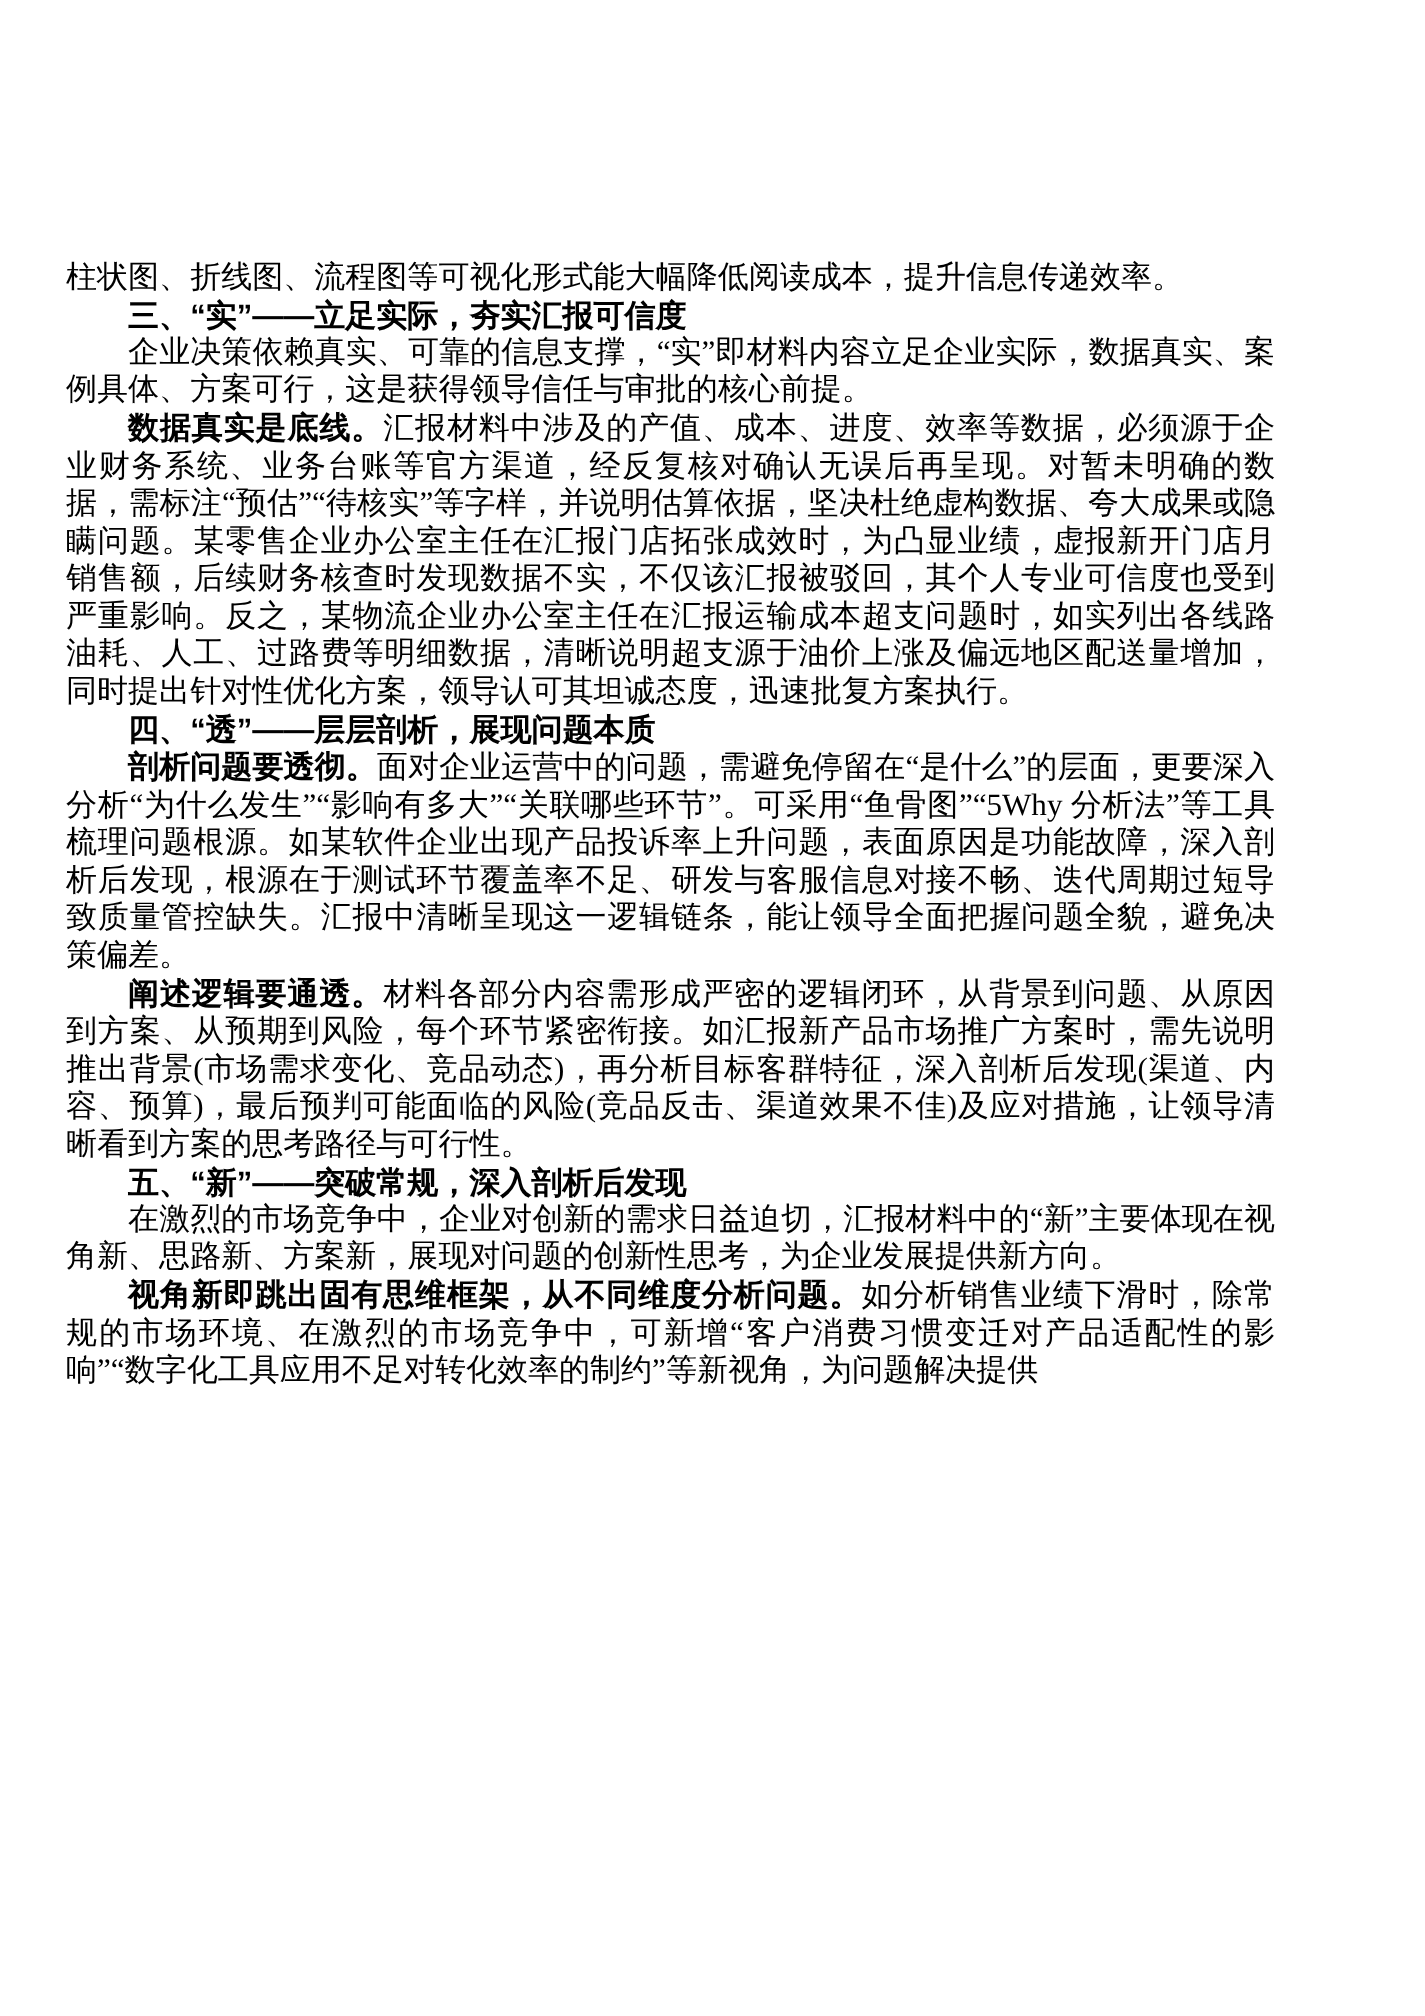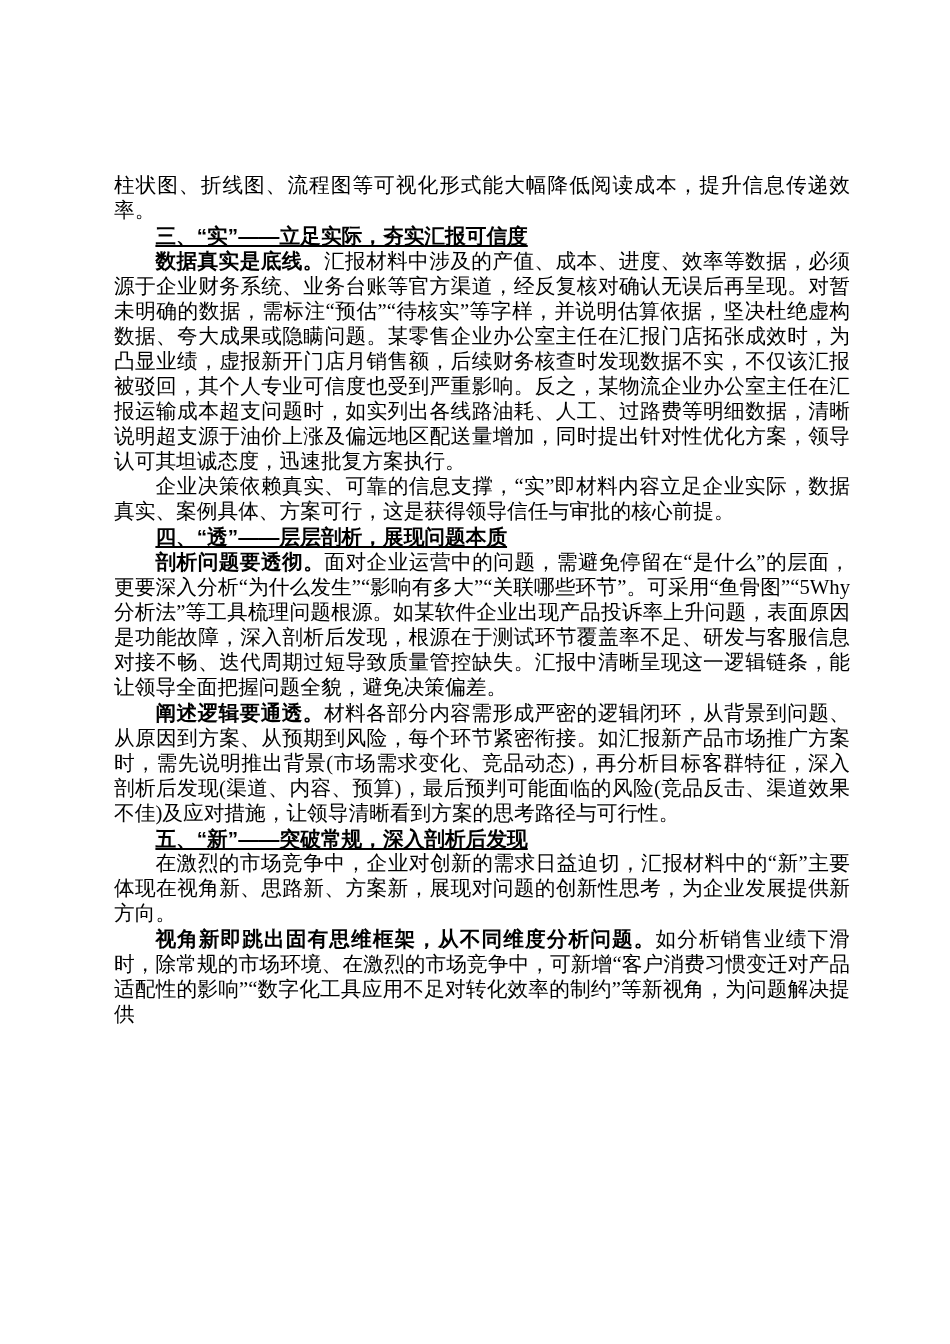--- a/index.html
+++ b/index.html
@@ -10,21 +10,21 @@
   body {
     width: 950px;
     height: 1344px;
     overflow: hidden;
   }
   .page {
     box-sizing: border-box;
     width: 950px;
     height: 1078px;
     background: #ffffff;
-    padding: 173px 100px 0 114px;
+    padding: 173px 100px 0 44px;
   }
   .doc-body {
     font-family: "Liberation Serif", "DejaVu Serif", serif;
     font-size: 20.7px;
     line-height: 25px;
     color: #000000;
     text-align: justify;
     text-justify: inter-ideograph;
     word-break: break-all;
   }
@@ -32,36 +32,35 @@
     margin: 0;
     padding: 0;
   }
   p.indent {
     text-indent: 2em;
   }
   p.heading {
     font-weight: bold;
     font-family: "Liberation Sans", "DejaVu Sans", sans-serif;
     text-indent: 2em;
-    text-decoration: underline;
   }
   span.b {
     font-weight: bold;
     font-family: "Liberation Sans", "DejaVu Sans", sans-serif;
   }
 </style>
 </head>
 <body>
 
 <div class="page">
   <div class="doc-body">
       <p class="para"><span>柱状图、折线图、流程图等可视化形式能大幅降低阅读成本，提升信息传递效率。</span></p>
       <p class="heading indent"><span class="b">三、“实”——立足实际，夯实汇报可信度</span></p>
+      <p class="para indent"><span>企业决策依赖真实、可靠的信息支撑，“实”即材料内容立足企业实际，数据真实、案例具体、方案可行，这是获得领导信任与审批的核心前提。</span></p>
       <p class="para indent"><span class="b">数据真实是底线。</span><span>汇报材料中涉及的产值、成本、进度、效率等数据，必须源于企业财务系统、业务台账等官方渠道，经反复核对确认无误后再呈现。对暂未明确的数据，需标注“预估”“待核实”等字样，并说明估算依据，坚决杜绝虚构数据、夸大成果或隐瞒问题。某零售企业办公室主任在汇报门店拓张成效时，为凸显业绩，虚报新开门店月销售额，后续财务核查时发现数据不实，不仅该汇报被驳回，其个人专业可信度也受到严重影响。反之，某物流企业办公室主任在汇报运输成本超支问题时，如实列出各线路油耗、人工、过路费等明细数据，清晰说明超支源于油价上涨及偏远地区配送量增加，同时提出针对性优化方案，领导认可其坦诚态度，迅速批复方案执行。</span></p>
-      <p class="para indent"><span>企业决策依赖真实、可靠的信息支撑，“实”即材料内容立足企业实际，数据真实、案例具体、方案可行，这是获得领导信任与审批的核心前提。</span></p>
       <p class="heading indent"><span class="b">四、“透”——层层剖析，展现问题本质</span></p>
       <p class="para indent"><span class="b">剖析问题要透彻。</span><span>面对企业运营中的问题，需避免停留在“是什么”的层面，更要深入分析“为什么发生”“影响有多大”“关联哪些环节”。可采用“鱼骨图”“5Why 分析法”等工具梳理问题根源。如某软件企业出现产品投诉率上升问题，表面原因是功能故障，深入剖析后发现，根源在于测试环节覆盖率不足、研发与客服信息对接不畅、迭代周期过短导致质量管控缺失。汇报中清晰呈现这一逻辑链条，能让领导全面把握问题全貌，避免决策偏差。</span></p>
       <p class="para indent"><span class="b">阐述逻辑要通透。</span><span>材料各部分内容需形成严密的逻辑闭环，从背景到问题、从原因到方案、从预期到风险，每个环节紧密衔接。如汇报新产品市场推广方案时，需先说明推出背景(市场需求变化、竞品动态)，再分析目标客群特征，深入剖析后发现(渠道、内容、预算)，最后预判可能面临的风险(竞品反击、渠道效果不佳)及应对措施，让领导清晰看到方案的思考路径与可行性。</span></p>
       <p class="heading indent"><span class="b">五、“新”——突破常规，深入剖析后发现</span></p>
       <p class="para indent"><span>在激烈的市场竞争中，企业对创新的需求日益迫切，汇报材料中的“新”主要体现在视角新、思路新、方案新，展现对问题的创新性思考，为企业发展提供新方向。</span></p>
       <p class="para indent"><span class="b">视角新即跳出固有思维框架，从不同维度分析问题。</span><span>如分析销售业绩下滑时，除常规的市场环境、在激烈的市场竞争中，可新增“客户消费习惯变迁对产品适配性的影响”“数字化工具应用不足对转化效率的制约”等新视角，为问题解决提供</span></p>
     </div>
 </div>
 
 </body></html>

